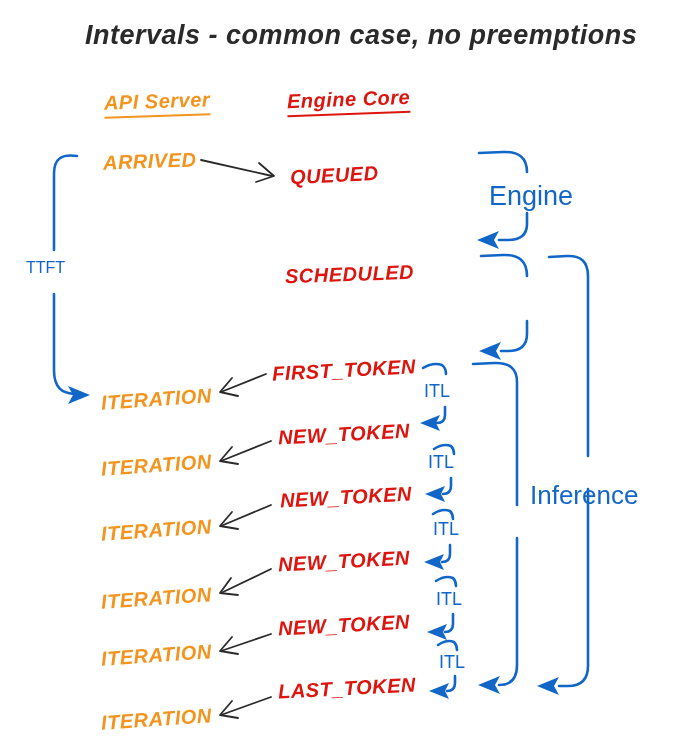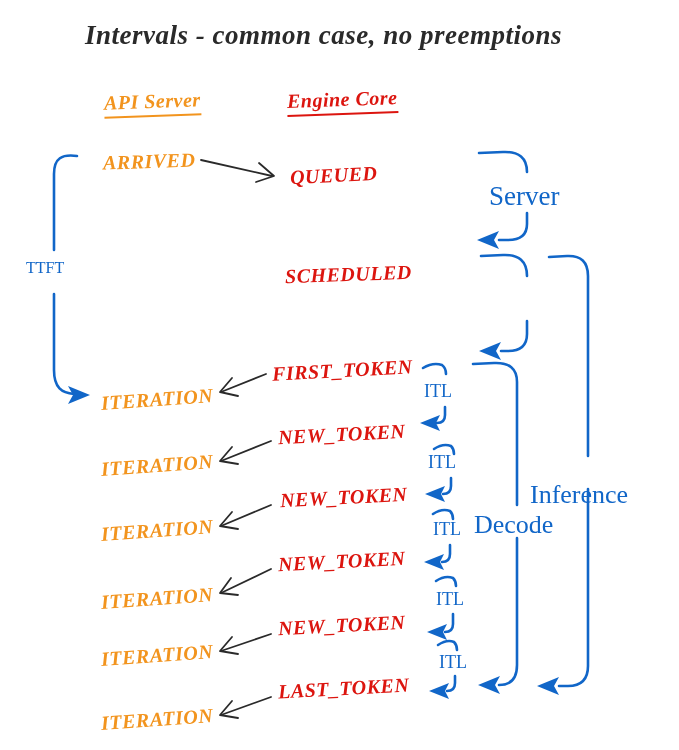--- a/index.html
+++ b/index.html
@@ -1,18 +1,18 @@
 <!DOCTYPE html>
 <html style="--blue: #1166C8; --red: #DC150F; --orange: #F2941E; --ink: #2a2a2a; --bg: #ffffff;"><head>
 <meta charset="utf-8">
 <style>
   html,body { margin:0; padding:0; background:#fff; }
   #canvas {
     position:relative; width:679px; height:750px; background:var(--bg,#fff);
-    font-family:Liberation Serif, serif; overflow:hidden;
+    font-family:Liberation Sans, sans-serif; overflow:hidden;
   }
   #strokes { position:absolute; left:0; top:0; width:679px; height:750px; }
   .b  { stroke:var(--blue,#1166C8); stroke-width:2.6; fill:none; stroke-linecap:round; stroke-linejoin:round; }
   .bf { fill:var(--blue,#1166C8); stroke:none; }
   .k  { stroke:var(--ink,#2a2a2a); stroke-width:1.8; fill:none; stroke-linecap:round; stroke-linejoin:round; }
 
   .lbl { position:absolute; white-space:nowrap; }
 
   .title {
     font-style:italic; font-weight:700; font-size:27px; letter-spacing:0.5px;
@@ -145,22 +145,21 @@
   <div class="lbl ev red rot3" style="left:290px; top:164px;">QUEUED</div>
   <div class="lbl ev red rot2" style="left:285px; top:263px;">SCHEDULED</div>
   <div class="lbl ev red rot3" style="left:272px; top:359px;">FIRST_TOKEN</div>
   <div class="lbl ev red rot3" style="left:278px; top:423px;">NEW_TOKEN</div>
   <div class="lbl ev red rot3" style="left:280px; top:486px;">NEW_TOKEN</div>
   <div class="lbl ev red rot3" style="left:278px; top:550px;">NEW_TOKEN</div>
   <div class="lbl ev red rot3" style="left:278px; top:614px;">NEW_TOKEN</div>
   <div class="lbl ev red rot3" style="left:278px; top:677px;">LAST_TOKEN</div>
 
   <div class="lbl iv" style="left:26px;  top:259px; font-size:16px;">TTFT</div>
-  <div class="lbl iv" style="left:489px; top:181px; font-size:27px;">Server</div>
+  <div class="lbl iv" style="left:489px; top:181px; font-size:27px;">Engine</div>
   <div class="lbl iv" style="left:530px; top:459px;margin-top:21px;">Inference</div>
-  <div class="lbl iv" style="left:474px; top:510px;">Decode</div>
   <div class="lbl iv iv-sm" style="left:424px; top:381px;">ITL</div>
   <div class="lbl iv iv-sm" style="left:428px; top:452px;">ITL</div>
   <div class="lbl iv iv-sm" style="left:433px; top:519px;">ITL</div>
   <div class="lbl iv iv-sm" style="left:436px; top:589px;">ITL</div>
   <div class="lbl iv iv-sm" style="left:439px; top:652px;">ITL</div>
 
 </div>
 
 </body></html>

